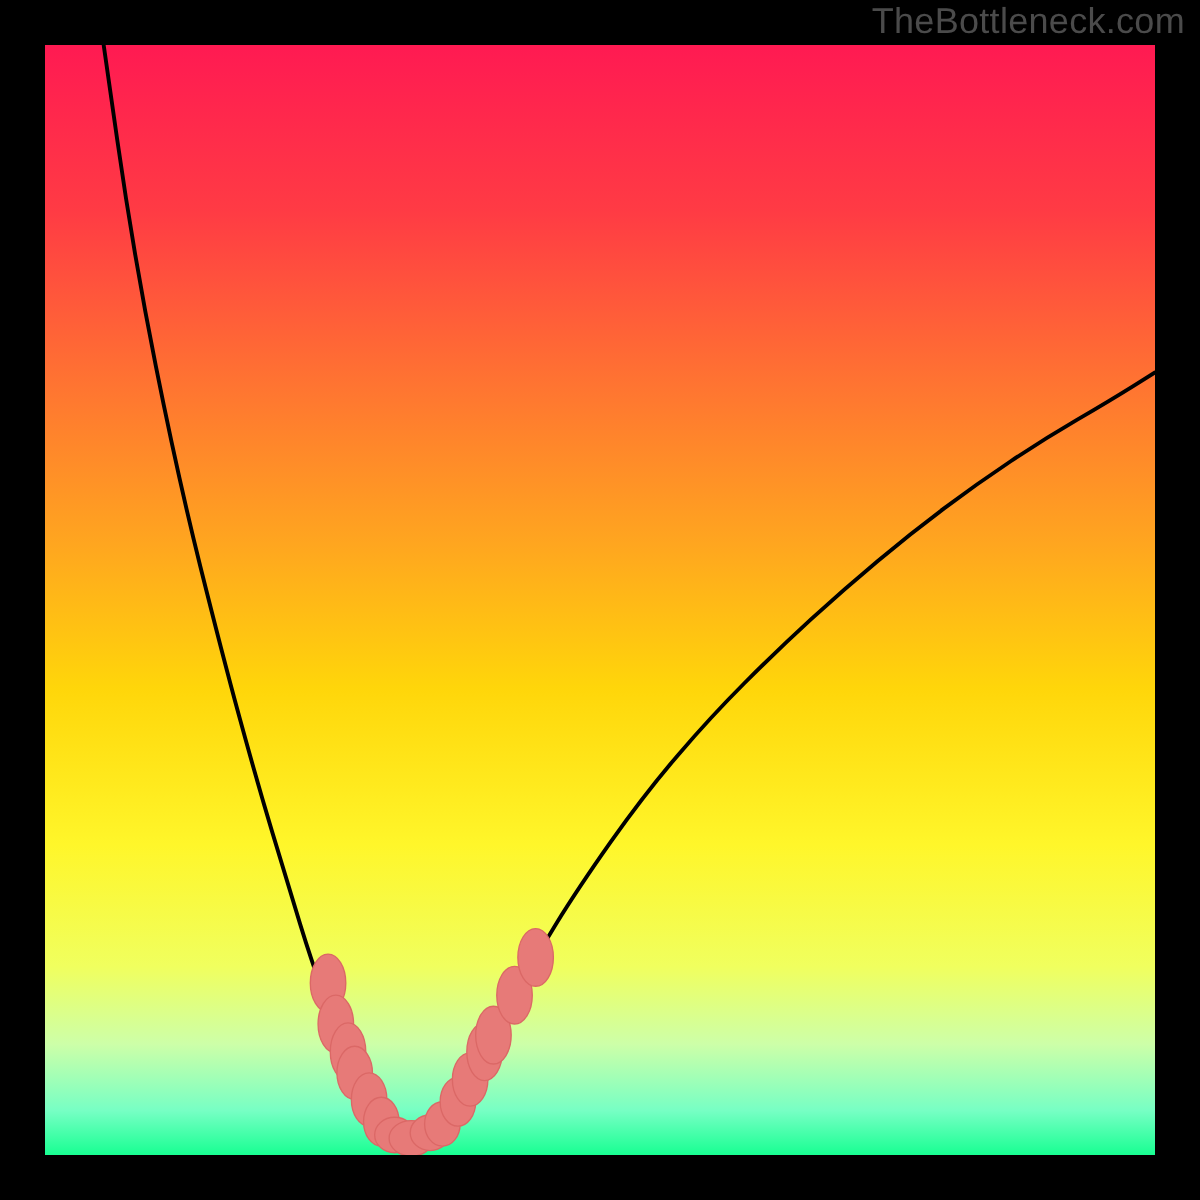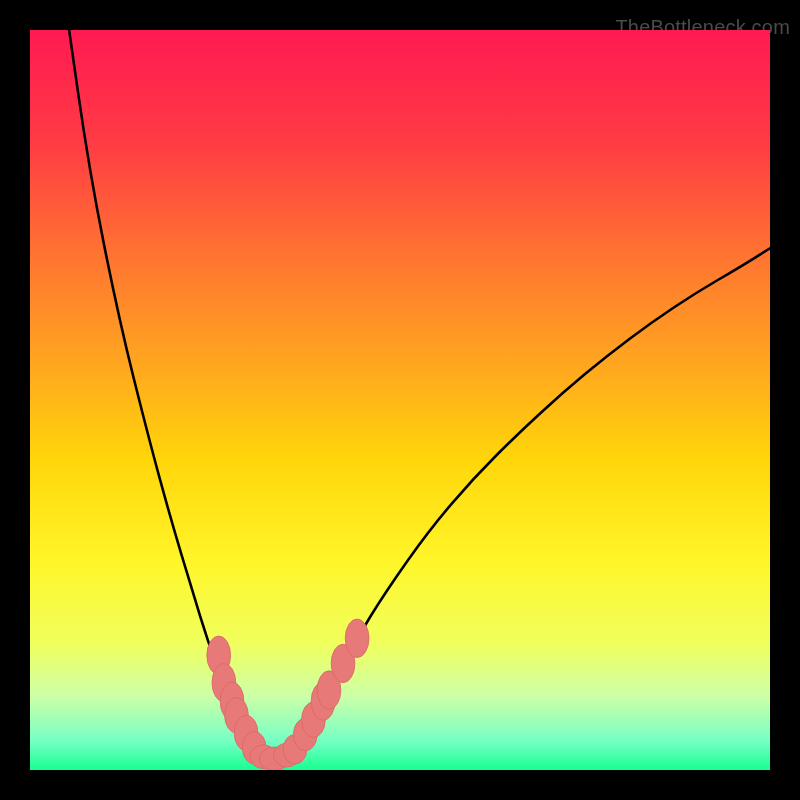--- a/index.html
+++ b/index.html
@@ -32,24 +32,24 @@
     height: 100%;
   }
   svg.curve {
     position: absolute;
     left: 0; top: 0;
     width: 100%;
     height: 100%;
   }
   .watermark {
     position: absolute;
-    top: 16px;
+    top: 1px;
     right: 10px;
     color: #4b4b4b;
-    font-size: 20px;
+    font-size: 24px;
     font-weight: 500;
     letter-spacing: 0.2px;
   }
 </style>
 </head>
 <body>
 
 <div class="frame">
   <div class="watermark">TheBottleneck.com</div>
   <div class="plot-area">

